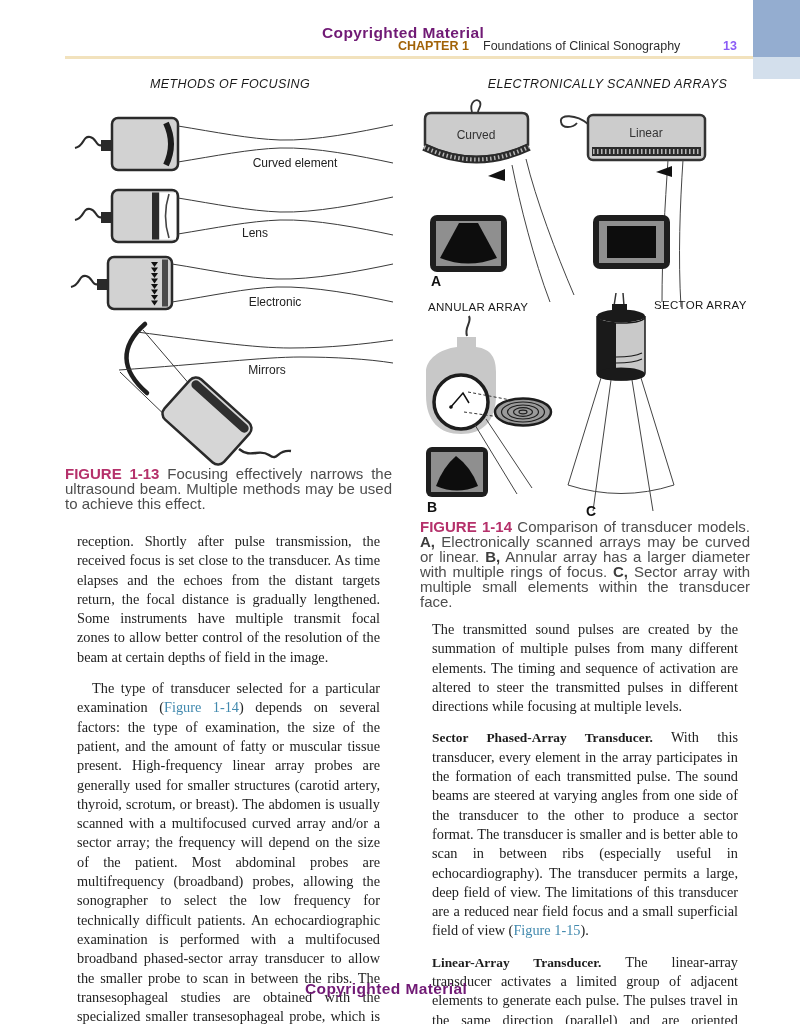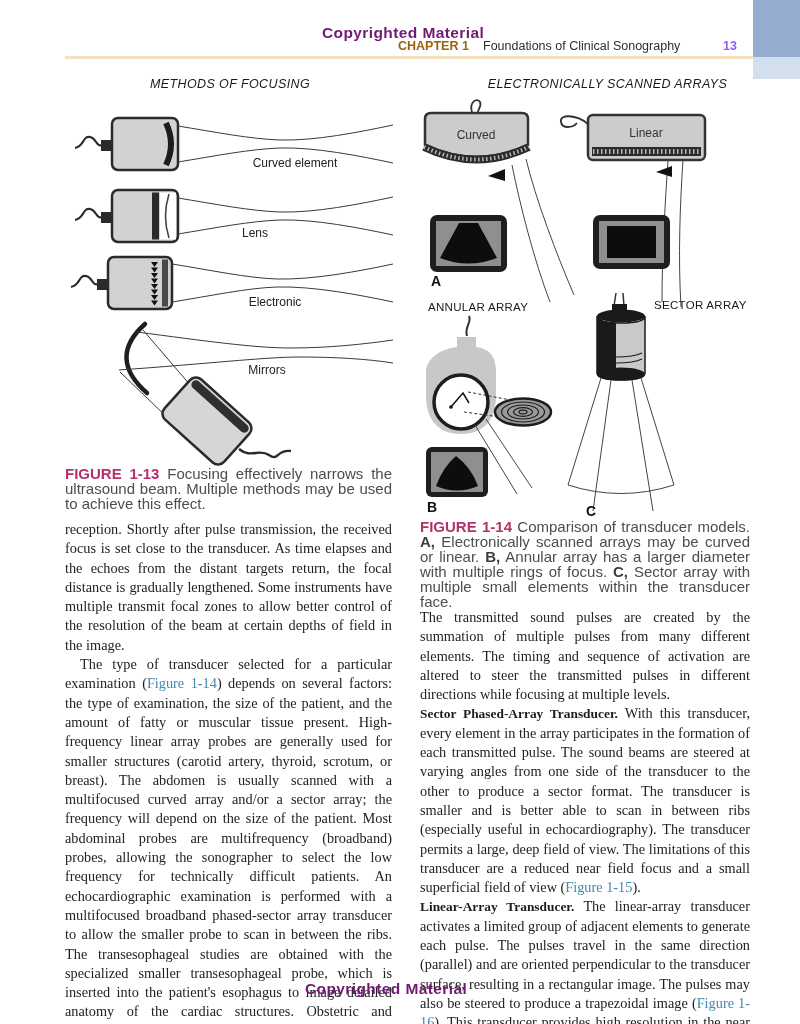--- a/index.html
+++ b/index.html
@@ -28,21 +28,21 @@
   .caption{
     font-size:15px;line-height:15px;color:#4d4d4d;text-align:justify;
   }
   .fig-label{color:#b5316b;font-weight:bold;}
   .cap-bold{font-weight:bold;color:#3d3d3d;}
   
   .bodycol{
     font-family:"Liberation Serif",serif;
     font-size:14.3px;line-height:19.3px;color:#222;text-align:justify;
   }
-  .bodycol p{margin:0;}
+  .bodycol p{margin:12px;}
   .bodycol p.indent{text-indent:15px;}
   .runin{
     font-family:Liberation Serif, serif;
     font-weight:bold;font-size:13.4px;color:#1c1c1c;
   }
   .xref{color:#4189ae;cursor:pointer;}
   
   text{font-family:"Liberation Sans",sans-serif;fill:#222;}
   .diag-label{font-size:12px;}
   .array-label{font-size:11.5px;letter-spacing:0.3px;fill:#1a1a1a;}

